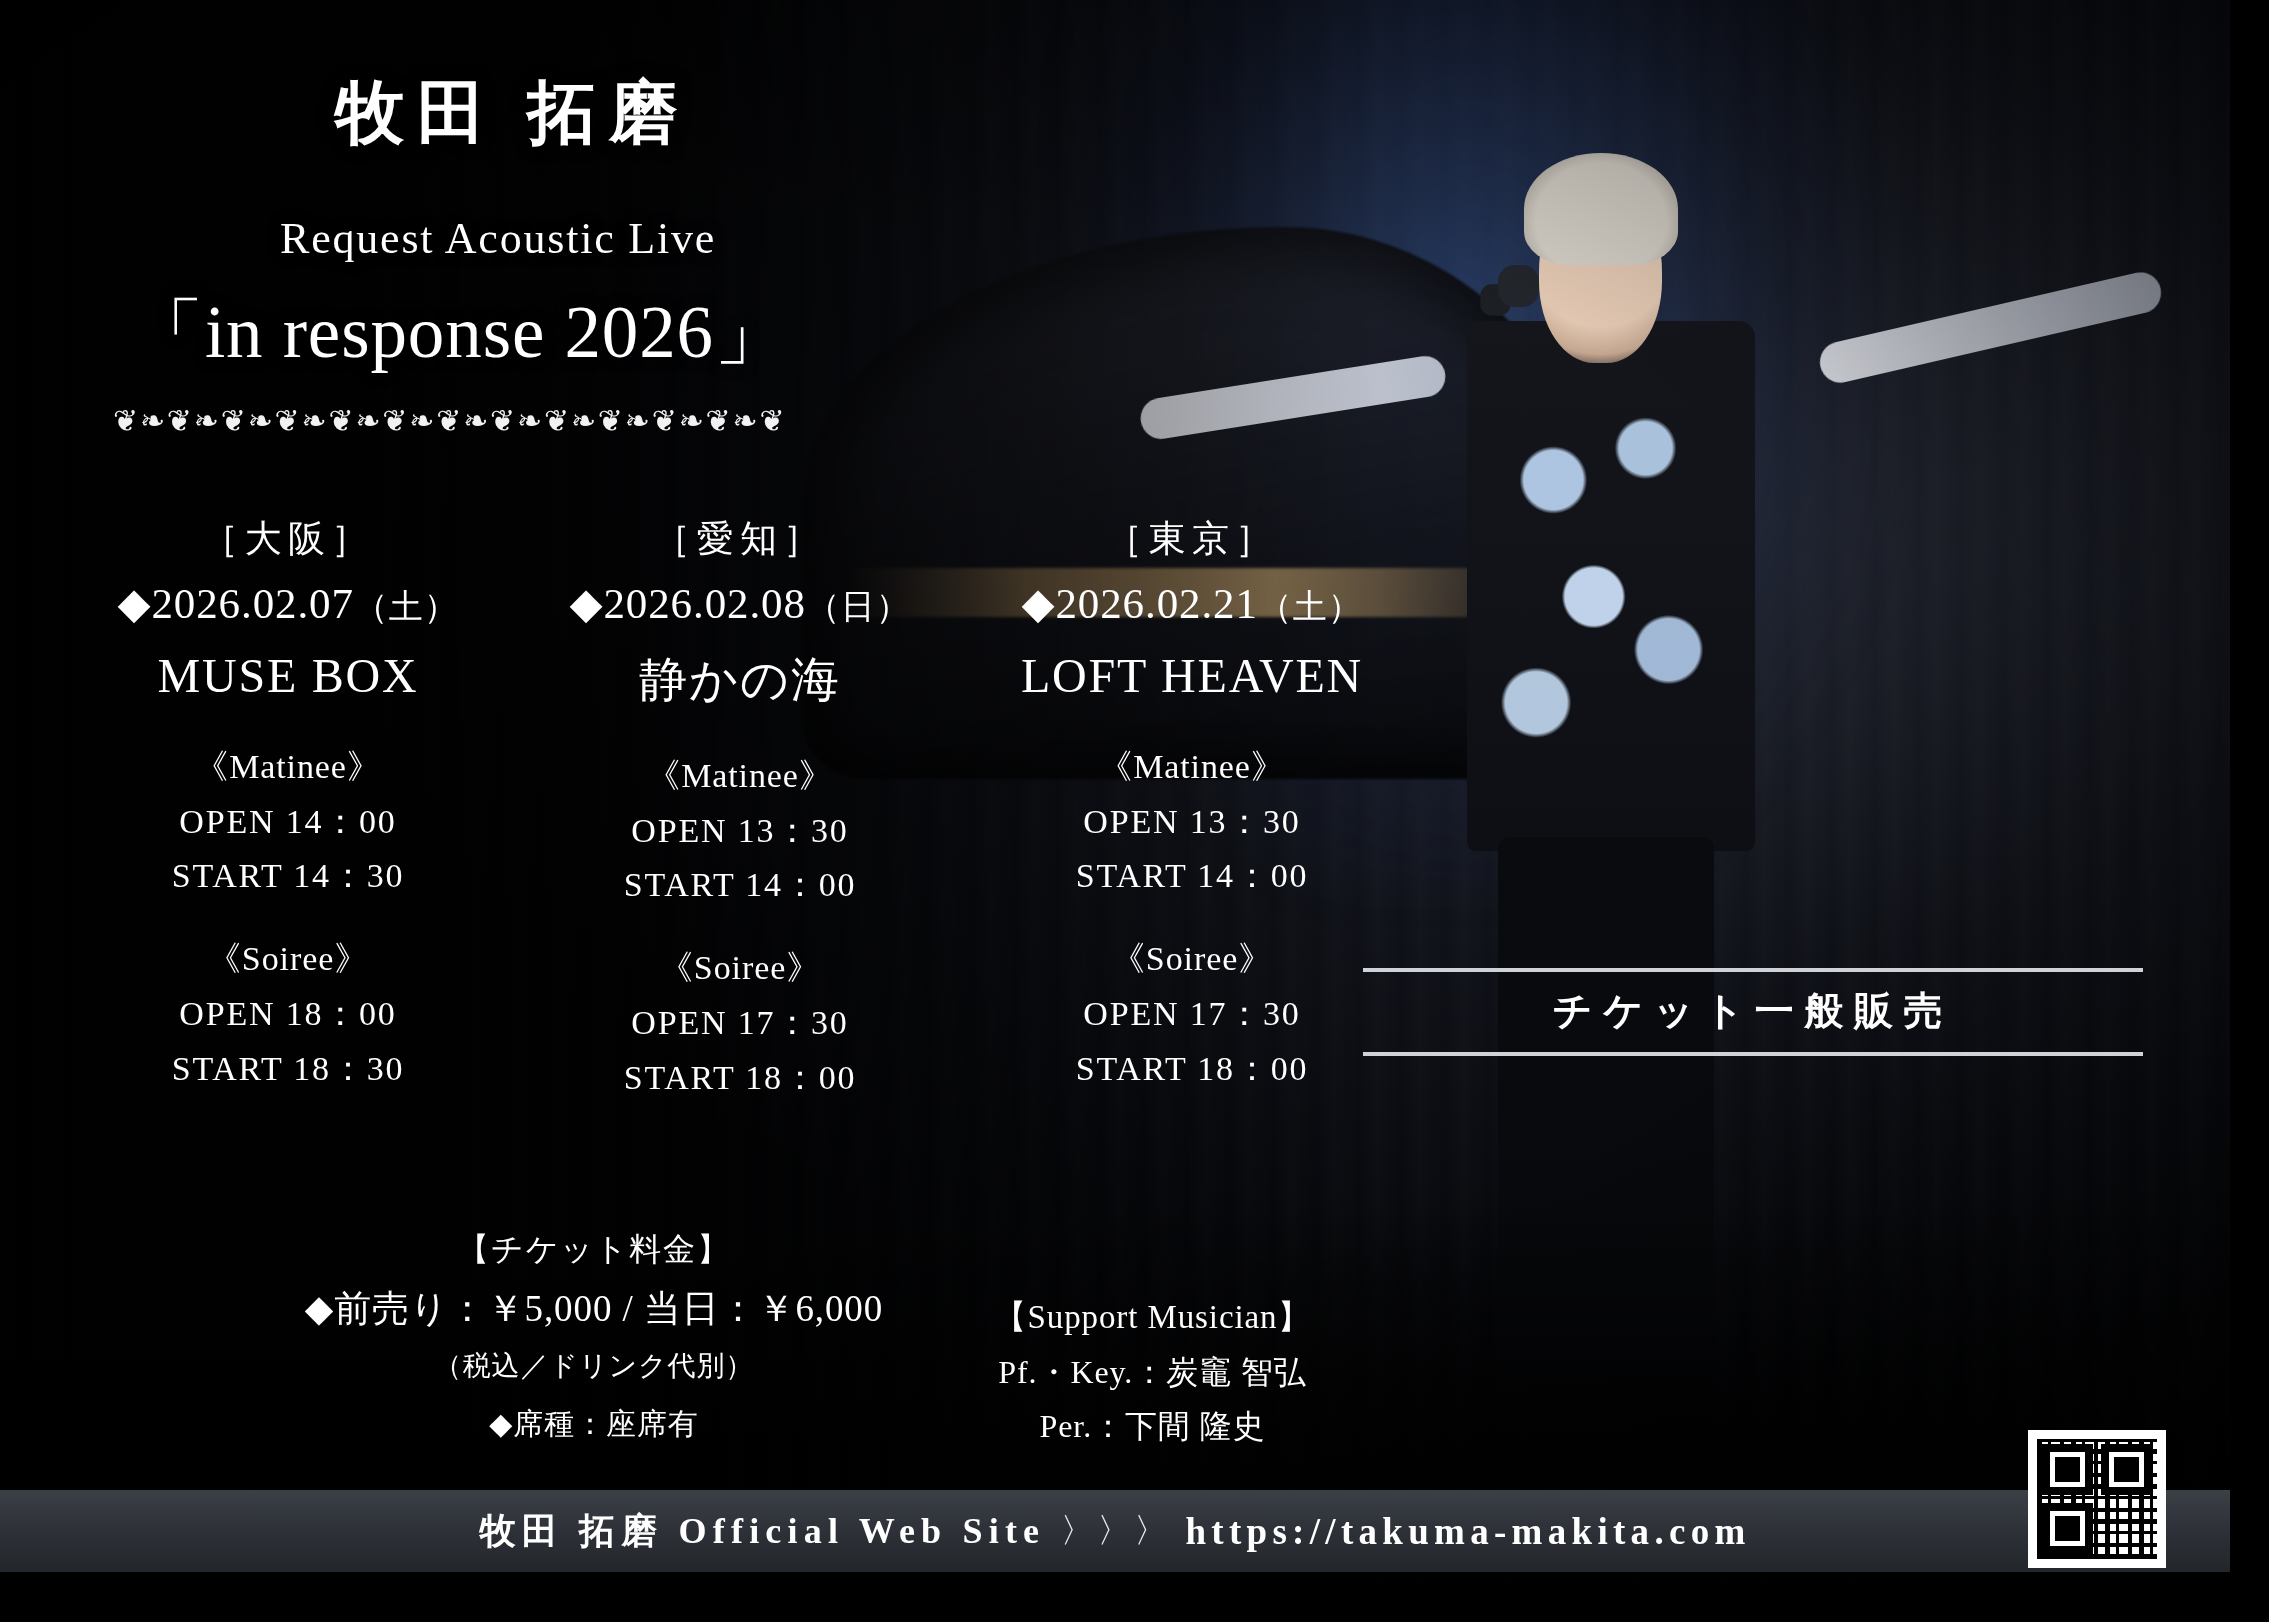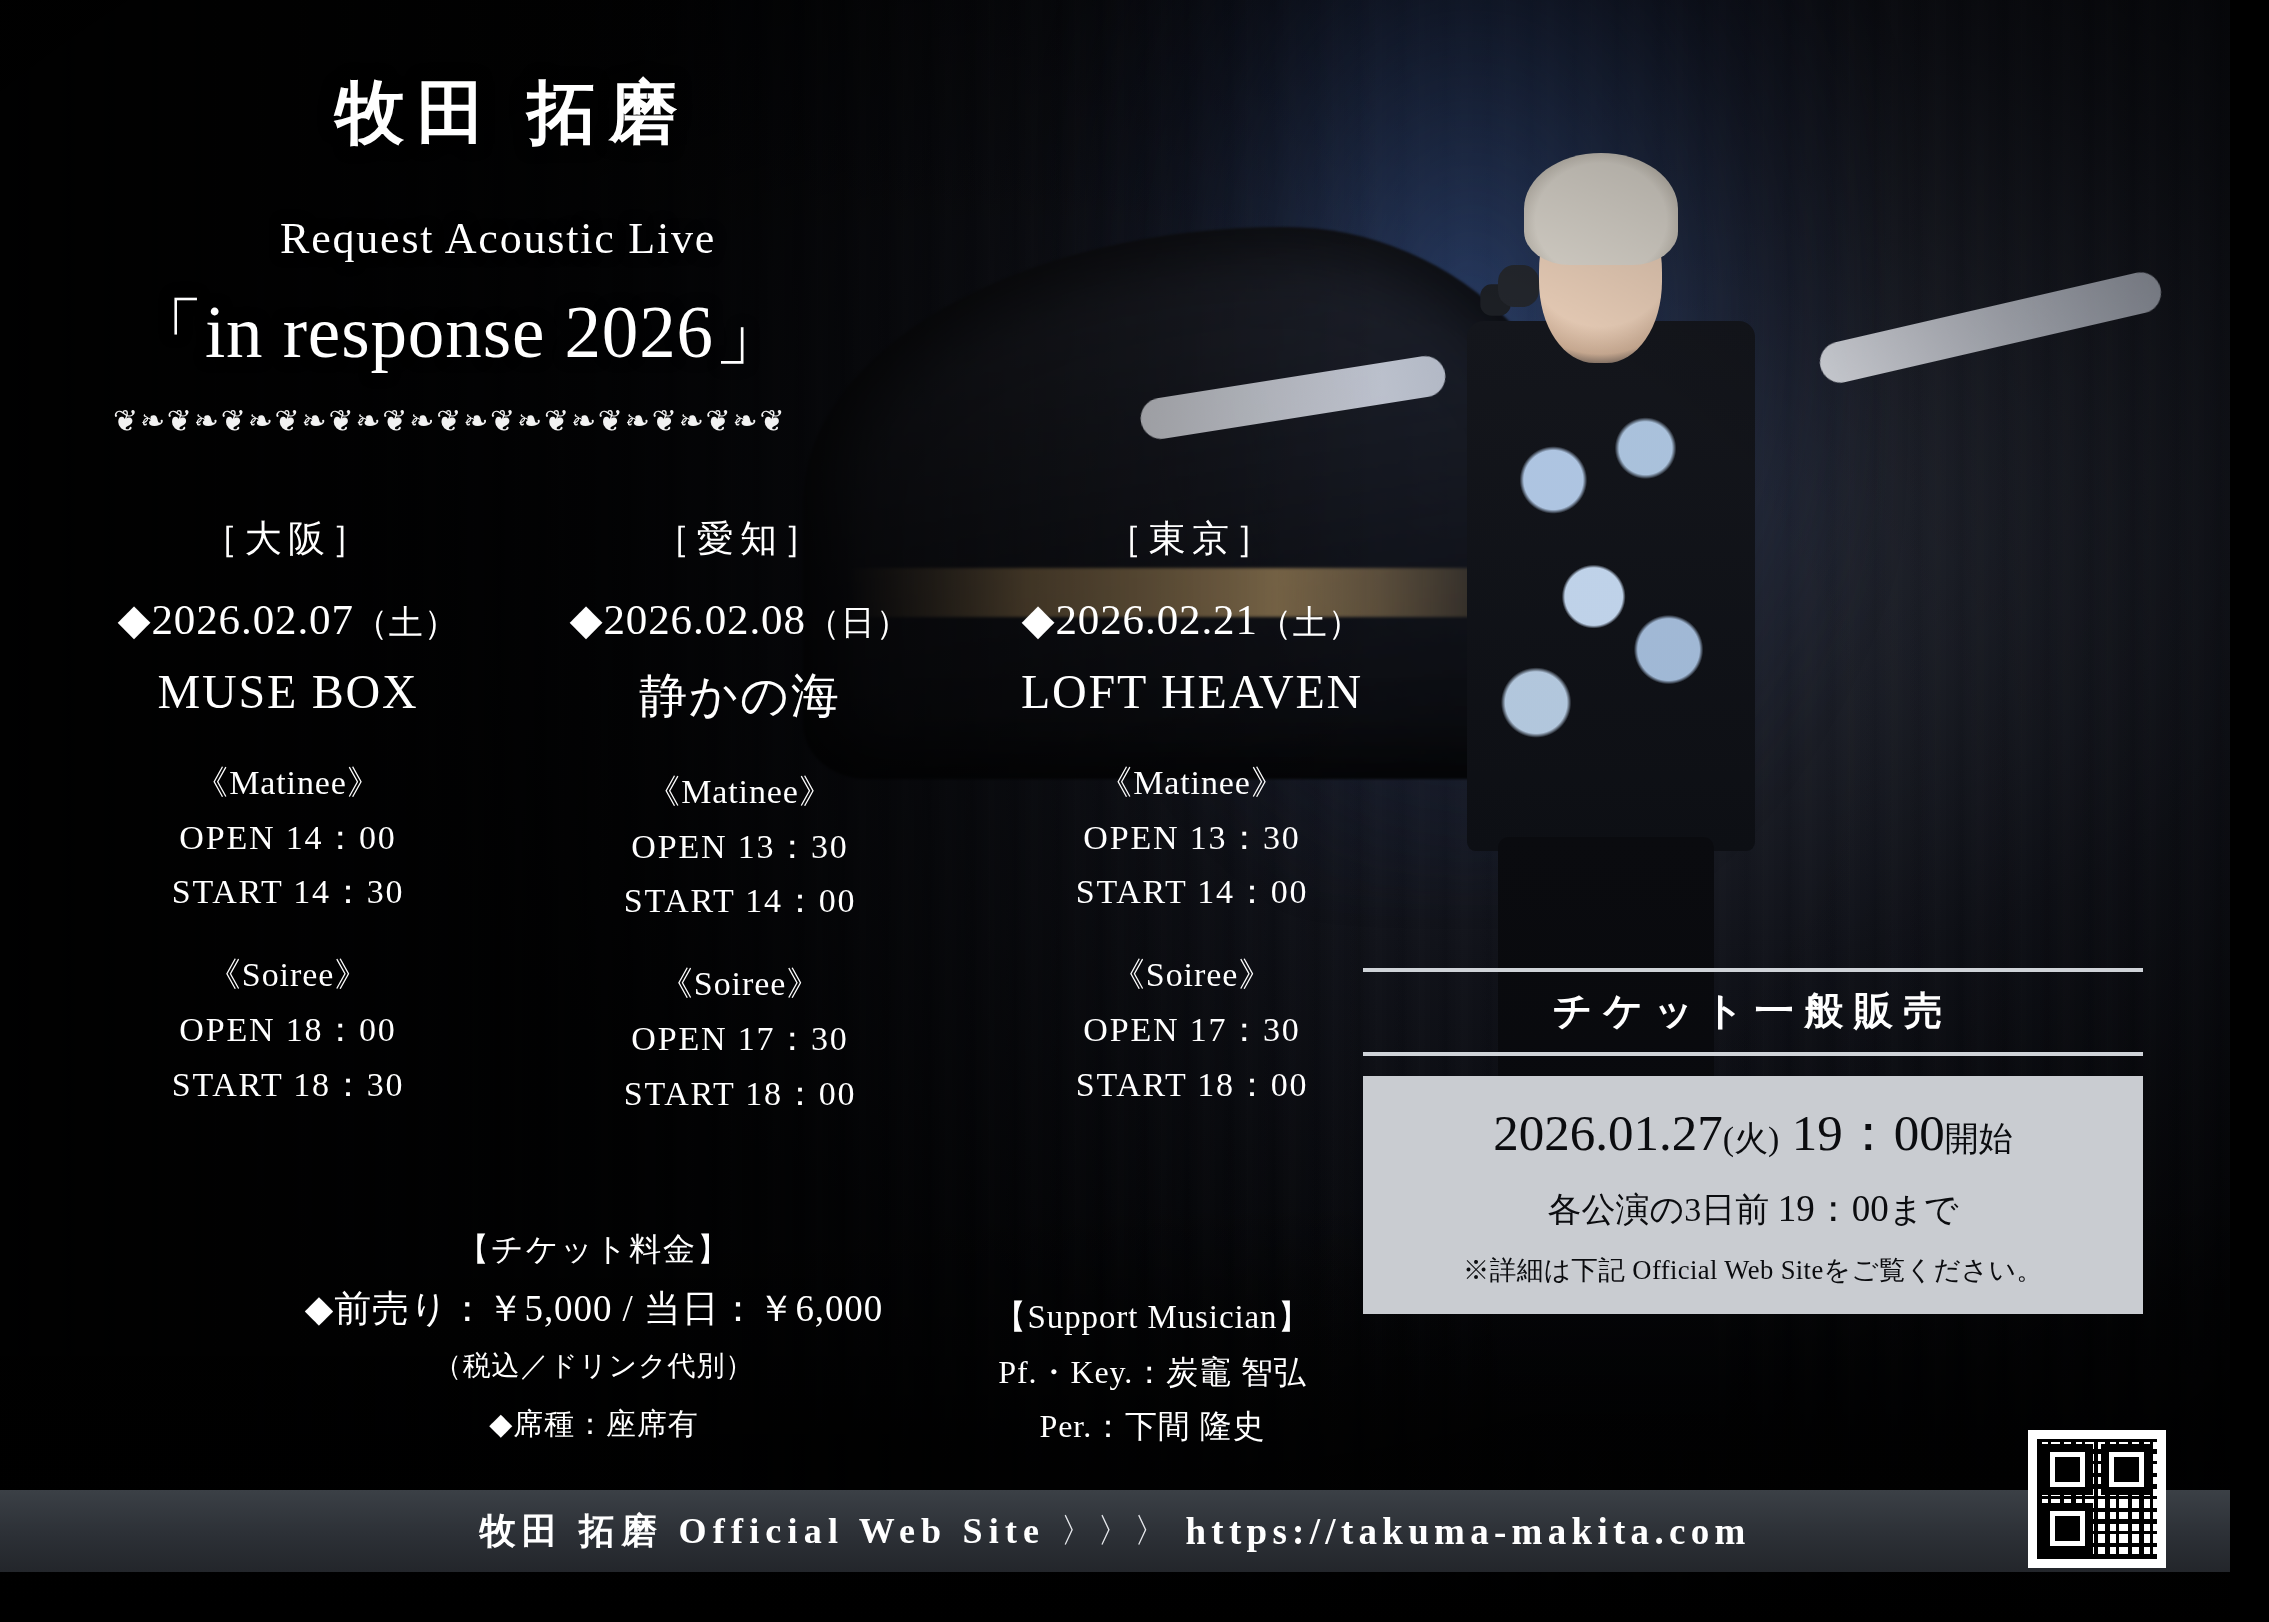--- a/index.html
+++ b/index.html
@@ -209,21 +209,21 @@
   .venue {
     width: 452px;
     text-align: center;
   }
   .venue .city {
     font-size: 37px;
     letter-spacing: 6.2px;
   }
   .venue .date {
     font-size: 43px;
-    margin-top: 30px;
+    margin-top: 14px;
     letter-spacing: 0.9px;
     white-space: nowrap;
   }
   .venue .date .small { font-size: 34px; }
   .venue .hall {
     font-size: 48px;
     margin-top: 17.7px;
     letter-spacing: 1.8px;
   }
   .showblock { margin-top: 41px; }
@@ -446,30 +446,20 @@
   </div>
 
   <div class="support">
     <div class="sh">【Support Musician】</div>
     <div class="srow">Pf.・Key.：炭竈 智弘</div>
     <div class="srow">Per.：下間 隆史</div>
   </div>
 
   <div class="sales">
     <div class="sales-head">チケット一般販売</div>
-    <div class="sales-body">
-      <div class="l1">
-        <span class="big">2026.01.27</span><span class="sm">(火)</span>
-        <span class="big">19：00</span><span class="sm">開始</span>
-      </div>
-      <div class="l2">
-        <span>各公演の3日前 </span><span class="big">19：00</span><span>まで</span>
-      </div>
-      <div class="l3">※詳細は下記 Official Web Siteをご覧ください。</div>
-    </div>
   </div>
 
   <div class="footer">
     <span class="f-name">牧田 拓磨 Official Web Site</span>
     <span class="f-arrows">〉〉〉</span>
     <a class="f-url" href="#" style="color:#fff;text-decoration:none;">https://takuma-makita.com</a>
   </div>
 
   <div class="qr">
     <div class="qr-inner"></div>

